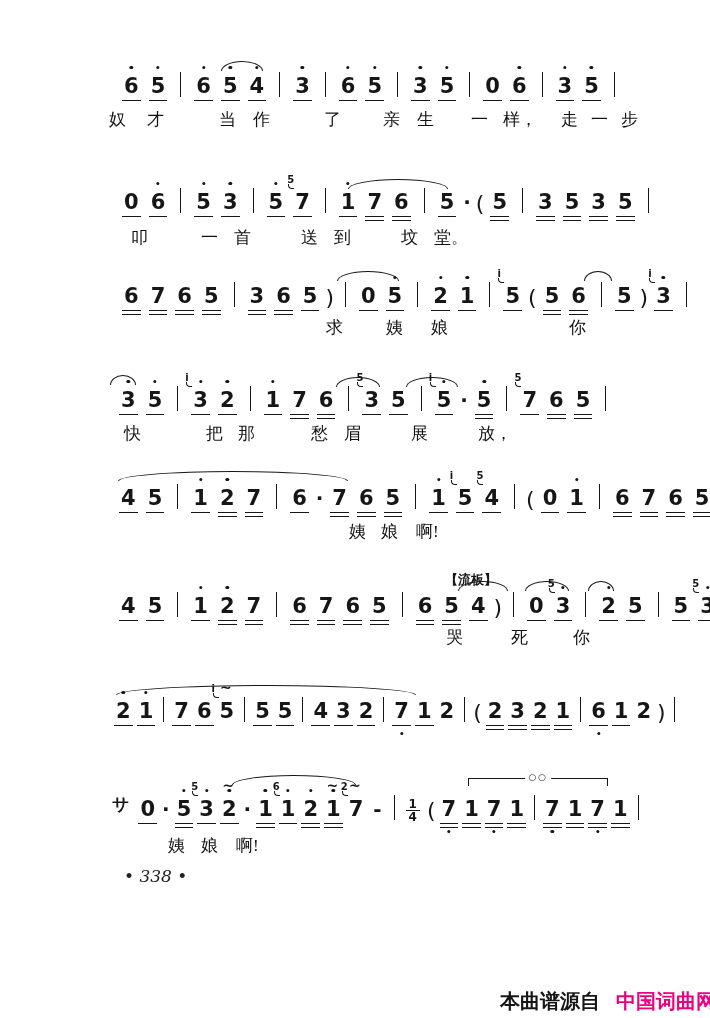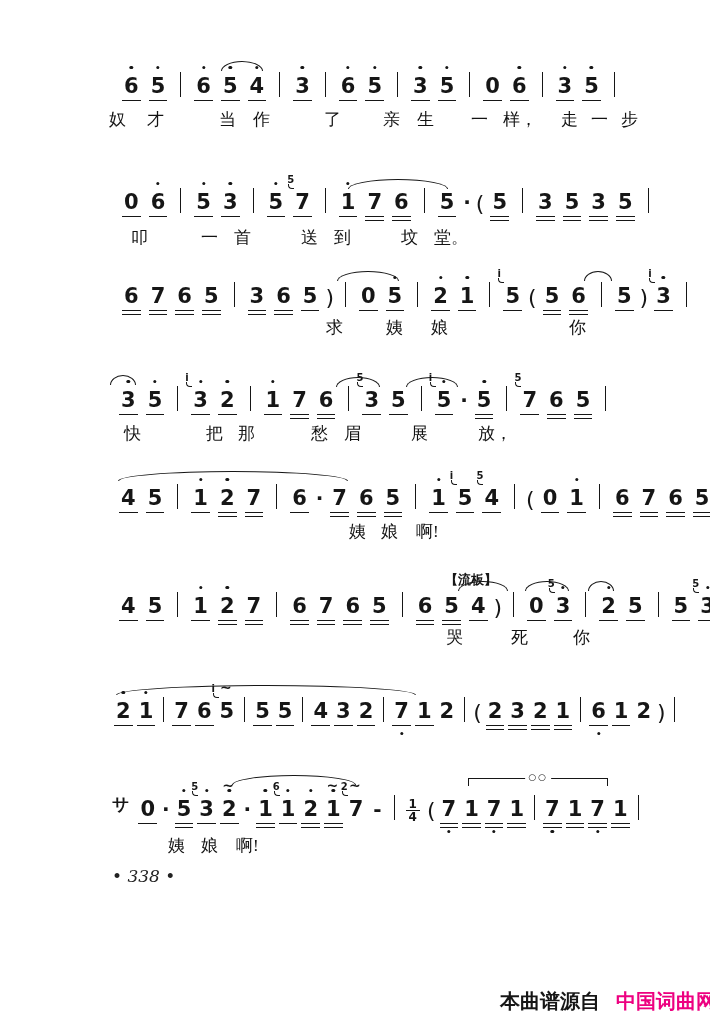--- a/index.html
+++ b/index.html
@@ -61,21 +61,21 @@
       <div class="mline" style="left: 118px; top: 72px;"><span class="note"><span class="digit">6</span><span class="dot-hi"></span><span class="ul l1"></span></span><span class="note"><span class="digit">5</span><span class="dot-hi"></span><span class="ul l1"></span></span><span class="bar"></span><span class="note"><span class="digit">6</span><span class="dot-hi"></span><span class="ul l1"></span></span><span class="note"><span class="digit">5</span><span class="dot-hi"></span><span class="ul l1"></span></span><span class="note"><span class="digit">4</span><span class="dot-hi"></span><span class="ul l1"></span></span><span class="bar"></span><span class="note"><span class="digit">3</span><span class="dot-hi"></span><span class="ul l1"></span></span><span class="bar"></span><span class="note"><span class="digit">6</span><span class="dot-hi"></span><span class="ul l1"></span></span><span class="note"><span class="digit">5</span><span class="dot-hi"></span><span class="ul l1"></span></span><span class="bar"></span><span class="note"><span class="digit">3</span><span class="dot-hi"></span><span class="ul l1"></span></span><span class="note"><span class="digit">5</span><span class="dot-hi"></span><span class="ul l1"></span></span><span class="bar"></span><span class="note"><span class="digit">0</span><span class="ul l1"></span></span><span class="note"><span class="digit">6</span><span class="dot-hi"></span><span class="ul l1"></span></span><span class="bar"></span><span class="note"><span class="digit">3</span><span class="dot-hi"></span><span class="ul l1"></span></span><span class="note"><span class="digit">5</span><span class="dot-hi"></span><span class="ul l1"></span></span><span class="bar"></span></div>
       <div class="mline" style="left: 118px; top: 188px;"><span class="note"><span class="digit">0</span><span class="ul l1"></span></span><span class="note"><span class="digit">6</span><span class="dot-hi"></span><span class="ul l1"></span></span><span class="bar"></span><span class="note"><span class="digit">5</span><span class="dot-hi"></span><span class="ul l1"></span></span><span class="note"><span class="digit">3</span><span class="dot-hi"></span><span class="ul l1"></span></span><span class="bar"></span><span class="note"><span class="digit">5</span><span class="dot-hi"></span><span class="ul l1"></span></span><span class="note"><span class="digit">7</span><span class="ul l1"></span><span class="grace">5</span></span><span class="bar"></span><span class="note"><span class="digit">1</span><span class="dot-hi"></span><span class="ul l1"></span></span><span class="note"><span class="digit">7</span><span class="ul l1"></span><span class="ul l2"></span></span><span class="note"><span class="digit">6</span><span class="ul l1"></span><span class="ul l2"></span></span><span class="bar"></span><span class="note"><span class="digit">5</span><span class="ul l1"></span></span><span class="adot">·</span><span class="paren">(</span><span class="note"><span class="digit">5</span><span class="ul l1"></span><span class="ul l2"></span></span><span class="bar"></span><span class="note"><span class="digit">3</span><span class="ul l1"></span><span class="ul l2"></span></span><span class="note"><span class="digit">5</span><span class="ul l1"></span><span class="ul l2"></span></span><span class="note"><span class="digit">3</span><span class="ul l1"></span><span class="ul l2"></span></span><span class="note"><span class="digit">5</span><span class="ul l1"></span><span class="ul l2"></span></span><span class="bar"></span></div>
       <div class="mline" style="left: 118px; top: 282px;"><span class="note"><span class="digit">6</span><span class="ul l1"></span><span class="ul l2"></span></span><span class="note"><span class="digit">7</span><span class="ul l1"></span><span class="ul l2"></span></span><span class="note"><span class="digit">6</span><span class="ul l1"></span><span class="ul l2"></span></span><span class="note"><span class="digit">5</span><span class="ul l1"></span><span class="ul l2"></span></span><span class="bar"></span><span class="note"><span class="digit">3</span><span class="ul l1"></span><span class="ul l2"></span></span><span class="note"><span class="digit">6</span><span class="ul l1"></span><span class="ul l2"></span></span><span class="note"><span class="digit">5</span><span class="ul l1"></span></span><span class="paren">)</span><span class="bar"></span><span class="note"><span class="digit">0</span><span class="ul l1"></span></span><span class="note"><span class="digit">5</span><span class="dot-hi"></span><span class="ul l1"></span></span><span class="bar"></span><span class="note"><span class="digit">2</span><span class="dot-hi"></span><span class="ul l1"></span></span><span class="note"><span class="digit">1</span><span class="dot-hi"></span><span class="ul l1"></span></span><span class="bar"></span><span class="note"><span class="digit">5</span><span class="ul l1"></span><span class="grace">i</span></span><span class="paren">(</span><span class="note"><span class="digit">5</span><span class="ul l1"></span><span class="ul l2"></span></span><span class="note"><span class="digit">6</span><span class="ul l1"></span><span class="ul l2"></span></span><span class="bar"></span><span class="note"><span class="digit">5</span><span class="ul l1"></span></span><span class="paren">)</span><span class="note"><span class="digit">3</span><span class="dot-hi"></span><span class="ul l1"></span><span class="grace">i</span></span><span class="bar"></span></div>
       <div class="mline" style="left: 115px; top: 386px;"><span class="note"><span class="digit">3</span><span class="dot-hi"></span><span class="ul l1"></span></span><span class="note"><span class="digit">5</span><span class="dot-hi"></span><span class="ul l1"></span></span><span class="bar"></span><span class="note"><span class="digit">3</span><span class="dot-hi"></span><span class="ul l1"></span><span class="grace">i</span></span><span class="note"><span class="digit">2</span><span class="dot-hi"></span><span class="ul l1"></span></span><span class="bar"></span><span class="note"><span class="digit">1</span><span class="dot-hi"></span><span class="ul l1"></span></span><span class="note"><span class="digit">7</span><span class="ul l1"></span><span class="ul l2"></span></span><span class="note"><span class="digit">6</span><span class="ul l1"></span><span class="ul l2"></span></span><span class="bar"></span><span class="note"><span class="digit">3</span><span class="ul l1"></span><span class="grace">5</span></span><span class="note"><span class="digit">5</span><span class="ul l1"></span></span><span class="bar"></span><span class="note"><span class="digit">5</span><span class="dot-hi"></span><span class="ul l1"></span><span class="grace">i</span></span><span class="adot">·</span><span class="note"><span class="digit">5</span><span class="dot-hi"></span><span class="ul l1"></span><span class="ul l2"></span></span><span class="bar"></span><span class="note"><span class="digit">7</span><span class="ul l1"></span><span class="grace">5</span></span><span class="note"><span class="digit">6</span><span class="ul l1"></span><span class="ul l2"></span></span><span class="note"><span class="digit">5</span><span class="ul l1"></span><span class="ul l2"></span></span><span class="bar"></span></div>
       <div class="mline" style="left: 115px; top: 484px;"><span class="note"><span class="digit">4</span><span class="ul l1"></span></span><span class="note"><span class="digit">5</span><span class="ul l1"></span></span><span class="bar"></span><span class="note"><span class="digit">1</span><span class="dot-hi"></span><span class="ul l1"></span></span><span class="note"><span class="digit">2</span><span class="dot-hi"></span><span class="ul l1"></span><span class="ul l2"></span></span><span class="note"><span class="digit">7</span><span class="ul l1"></span><span class="ul l2"></span></span><span class="bar"></span><span class="note"><span class="digit">6</span><span class="ul l1"></span></span><span class="adot">·</span><span class="note"><span class="digit">7</span><span class="ul l1"></span><span class="ul l2"></span></span><span class="note"><span class="digit">6</span><span class="ul l1"></span><span class="ul l2"></span></span><span class="note"><span class="digit">5</span><span class="ul l1"></span><span class="ul l2"></span></span><span class="bar"></span><span class="note"><span class="digit">1</span><span class="dot-hi"></span><span class="ul l1"></span></span><span class="note"><span class="digit">5</span><span class="ul l1"></span><span class="grace">i</span></span><span class="note"><span class="digit">4</span><span class="ul l1"></span><span class="grace">5</span></span><span class="bar"></span><span class="paren">(</span><span class="note"><span class="digit">0</span><span class="ul l1"></span></span><span class="note"><span class="digit">1</span><span class="dot-hi"></span><span class="ul l1"></span></span><span class="bar"></span><span class="note"><span class="digit">6</span><span class="ul l1"></span><span class="ul l2"></span></span><span class="note"><span class="digit">7</span><span class="ul l1"></span><span class="ul l2"></span></span><span class="note"><span class="digit">6</span><span class="ul l1"></span><span class="ul l2"></span></span><span class="note"><span class="digit">5</span><span class="ul l1"></span><span class="ul l2"></span></span></div>
       <div class="mline" style="left: 115px; top: 592px;"><span class="note"><span class="digit">4</span><span class="ul l1"></span></span><span class="note"><span class="digit">5</span><span class="ul l1"></span></span><span class="bar"></span><span class="note"><span class="digit">1</span><span class="dot-hi"></span><span class="ul l1"></span></span><span class="note"><span class="digit">2</span><span class="dot-hi"></span><span class="ul l1"></span><span class="ul l2"></span></span><span class="note"><span class="digit">7</span><span class="ul l1"></span><span class="ul l2"></span></span><span class="bar"></span><span class="note"><span class="digit">6</span><span class="ul l1"></span><span class="ul l2"></span></span><span class="note"><span class="digit">7</span><span class="ul l1"></span><span class="ul l2"></span></span><span class="note"><span class="digit">6</span><span class="ul l1"></span><span class="ul l2"></span></span><span class="note"><span class="digit">5</span><span class="ul l1"></span><span class="ul l2"></span></span><span class="bar"></span><span class="note"><span class="digit">6</span><span class="ul l1"></span><span class="ul l2"></span></span><span class="note"><span class="digit">5</span><span class="ul l1"></span><span class="ul l2"></span></span><span class="note"><span class="digit">4</span><span class="ul l1"></span></span><span class="paren">)</span><span class="bar"></span><span class="note"><span class="digit">0</span><span class="ul l1"></span></span><span class="note"><span class="digit">3</span><span class="dot-hi"></span><span class="ul l1"></span><span class="grace">5</span></span><span class="bar"></span><span class="note"><span class="digit">2</span><span class="dot-hi"></span><span class="ul l1"></span></span><span class="note"><span class="digit">5</span><span class="ul l1"></span></span><span class="bar"></span><span class="note"><span class="digit">5</span><span class="ul l1"></span></span><span class="note"><span class="digit">3</span><span class="dot-hi"></span><span class="ul l1"></span><span class="grace">5</span></span></div>
       <div class="mline tight" style="left: 112px; top: 697px;"><span class="note"><span class="digit">2</span><span class="dot-hi"></span><span class="ul l1"></span></span><span class="note"><span class="digit">1</span><span class="dot-hi"></span><span class="ul l1"></span></span><span class="bar"></span><span class="note"><span class="digit">7</span><span class="ul l1"></span></span><span class="note"><span class="digit">6</span><span class="ul l1"></span></span><span class="note"><span class="digit">5</span><span class="grace">i</span><span class="trill">~</span></span><span class="bar"></span><span class="note"><span class="digit">5</span><span class="ul l1"></span></span><span class="note"><span class="digit">5</span><span class="ul l1"></span></span><span class="bar"></span><span class="note"><span class="digit">4</span><span class="ul l1"></span></span><span class="note"><span class="digit">3</span><span class="ul l1"></span></span><span class="note"><span class="digit">2</span><span class="ul l1"></span></span><span class="bar"></span><span class="note"><span class="digit">7</span><span class="dot-lo"></span><span class="ul l1"></span></span><span class="note"><span class="digit">1</span><span class="ul l1"></span></span><span class="note"><span class="digit">2</span></span><span class="bar"></span><span class="paren">(</span><span class="note"><span class="digit">2</span><span class="ul l1"></span><span class="ul l2"></span></span><span class="note"><span class="digit">3</span><span class="ul l1"></span><span class="ul l2"></span></span><span class="note"><span class="digit">2</span><span class="ul l1"></span><span class="ul l2"></span></span><span class="note"><span class="digit">1</span><span class="ul l1"></span><span class="ul l2"></span></span><span class="bar"></span><span class="note"><span class="digit">6</span><span class="dot-lo"></span><span class="ul l1"></span></span><span class="note"><span class="digit">1</span><span class="ul l1"></span></span><span class="note"><span class="digit">2</span></span><span class="paren">)</span><span class="bar"></span></div>
       <div class="mline tight" style="left: 112px; top: 793px;"><span class="pre">サ</span><span class="note"><span class="digit">0</span><span class="ul l1"></span></span><span class="adot">·</span><span class="note"><span class="digit">5</span><span class="dot-hi"></span><span class="ul l1"></span><span class="ul l2"></span></span><span class="note"><span class="digit">3</span><span class="dot-hi"></span><span class="ul l1"></span><span class="grace">5</span></span><span class="note"><span class="digit">2</span><span class="dot-hi"></span><span class="ul l1"></span><span class="trill">~</span></span><span class="adot">·</span><span class="note"><span class="digit">1</span><span class="dot-hi"></span><span class="ul l1"></span><span class="ul l2"></span></span><span class="note"><span class="digit">1</span><span class="dot-hi"></span><span class="ul l1"></span><span class="grace">6</span></span><span class="note"><span class="digit">2</span><span class="dot-hi"></span><span class="ul l1"></span><span class="ul l2"></span></span><span class="note"><span class="digit">1</span><span class="dot-hi"></span><span class="ul l1"></span><span class="ul l2"></span><span class="trill">~</span></span><span class="note"><span class="digit">7</span><span class="grace">2</span><span class="trill">~</span></span><span class="dash">-</span><span class="bar"></span><span class="frac"><span class="fnum">1</span><span class="fden">4</span></span><span class="paren">(</span><span class="note"><span class="digit">7</span><span class="dot-lo"></span><span class="ul l1"></span><span class="ul l2"></span></span><span class="note"><span class="digit">1</span><span class="ul l1"></span><span class="ul l2"></span></span><span class="note"><span class="digit">7</span><span class="dot-lo"></span><span class="ul l1"></span><span class="ul l2"></span></span><span class="note"><span class="digit">1</span><span class="ul l1"></span><span class="ul l2"></span></span><span class="bar"></span><span class="note"><span class="digit">7</span><span class="dot-lo"></span><span class="ul l1"></span><span class="ul l2"></span></span><span class="note"><span class="digit">1</span><span class="ul l1"></span><span class="ul l2"></span></span><span class="note"><span class="digit">7</span><span class="dot-lo"></span><span class="ul l1"></span><span class="ul l2"></span></span><span class="note"><span class="digit">1</span><span class="ul l1"></span><span class="ul l2"></span></span><span class="bar"></span></div>
     </div>
   <div class="tempo" id="tempo-label" style="left: 445px; top: 571px;">【流板】</div>
-  <div class="pageno" style="left:112px;top:866px;">• 338 •</div>
+  <div class="pageno" style="left:124px;top:866px;">• 338 •</div>
   <div class="credit">
     <span>本曲谱源自</span><span class="brand" id="brand" style="color: rgb(237, 0, 128);">中国词曲网</span>
   </div>
 <div class="slur" style="left: 221px; top: 61px; width: 40px;"></div>
     <div class="lyr" style="left: 109px; top: 110px;">奴</div>
     <div class="lyr" style="left: 147px; top: 110px;">才</div>
     <div class="lyr" style="left: 219px; top: 110px;">当</div>
     <div class="lyr" style="left: 253px; top: 110px;">作</div>
     <div class="lyr" style="left: 324px; top: 110px;">了</div>
     <div class="lyr" style="left: 383px; top: 110px;">亲</div>

